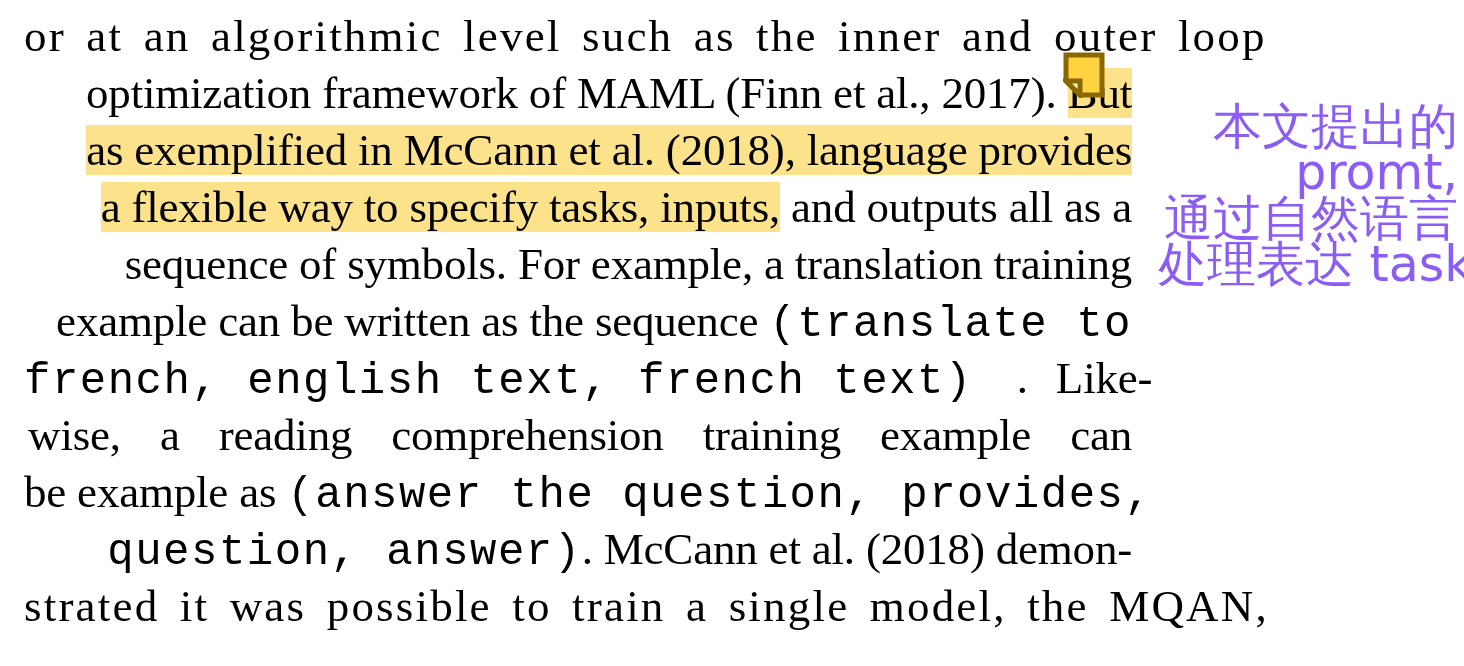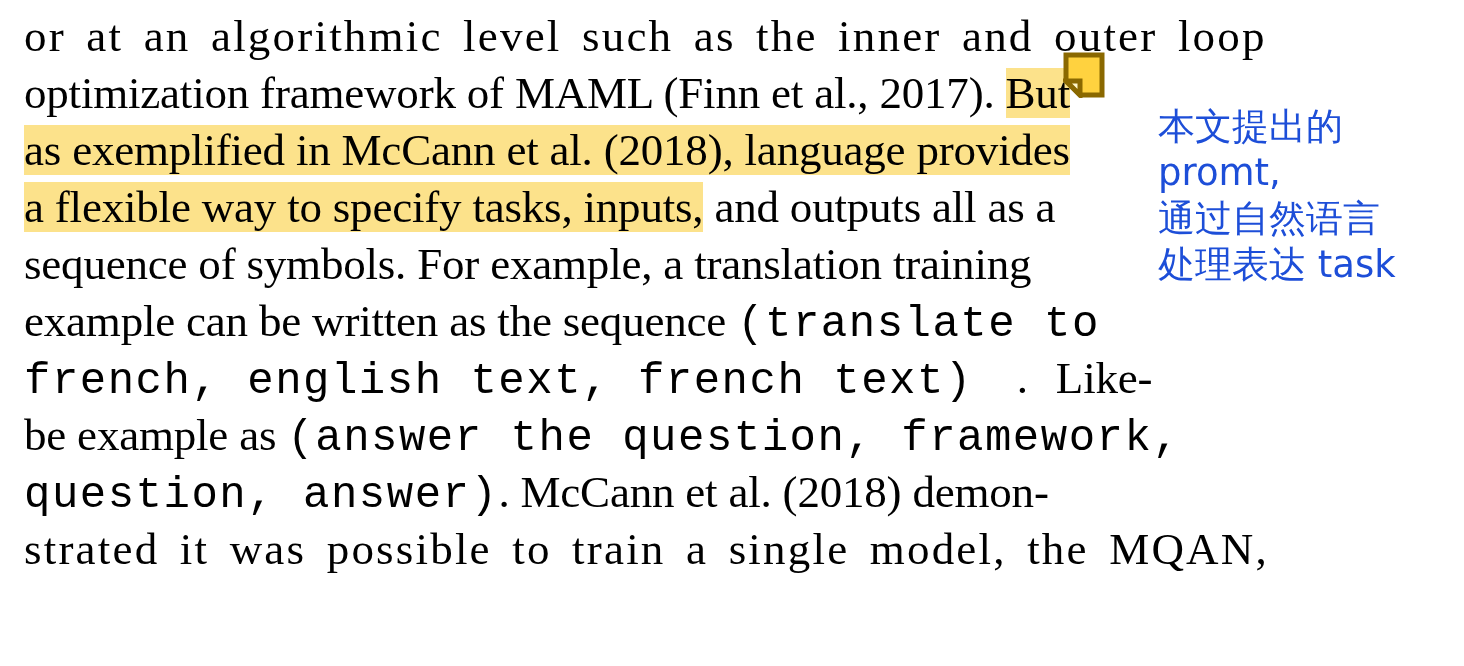--- a/index.html
+++ b/index.html
@@ -12,20 +12,21 @@
     height: 666px;
     overflow: hidden;
     font-family: "Liberation Serif", "DejaVu Serif", serif;
   }
 
   #page {
     position: relative;
     width: 1464px;
     height: 666px;
     background: #ffffff;
+    text-align: right;
   }
 
   
   #text-column {
     position: absolute;
     left: 24px;
     top: 0px;
     width: 1108px;
     font-family: "Liberation Serif", "DejaVu Serif", serif;
     font-size: 45px;
@@ -72,23 +73,23 @@
   }
   #sticky-note svg { display: block; }
 
   
   #margin-annotation {
     position: absolute;
     left: 1158px;
     top: 104px;
     width: 300px;
     font-family: "DejaVu Sans", "Liberation Sans", sans-serif;
-    font-size: 37px;
+    font-size: 49px;
     line-height: 46px;
-    color: #1d4ed8;
+    color: #8b5cf6;
     white-space: nowrap;
   }
   #margin-annotation .anno-line { height: 46px; }
 </style>
 </head>
 <body>
 
 <div id="page">
 
   <div id="text-column">
@@ -114,23 +115,26 @@
     </div>
 
     <div class="line" style="top:8px">
       <span>example can be written as the sequence </span><span class="mono">(translate to</span>
     </div>
 
     <div class="line" style="top:8px">
       <span class="mono">french, english text, french text)</span><span class="sp-xwide">. Like-</span>
     </div>
 
+    <div class="line" style="top:8px">
+      <span class="sp-xxwide">wise, a reading comprehension training example can</span>
+    </div>
 
     <div class="line" style="top:8px">
-      <span>be example as </span><span class="mono">(answer the question, framework,</span>
+      <span>be example as </span><span class="mono">(answer the question, provides,</span>
     </div>
 
     <div class="line" style="top:8px">
       <span class="mono">question, answer)</span><span>. </span><span class="cite">McCann et al. (2018)</span><span> demon-</span>
     </div>
 
     <div class="line" style="top:8px">
       <span class="sp-wide">strated it was possible to train a single model, the MQAN,</span>
     </div>
 

